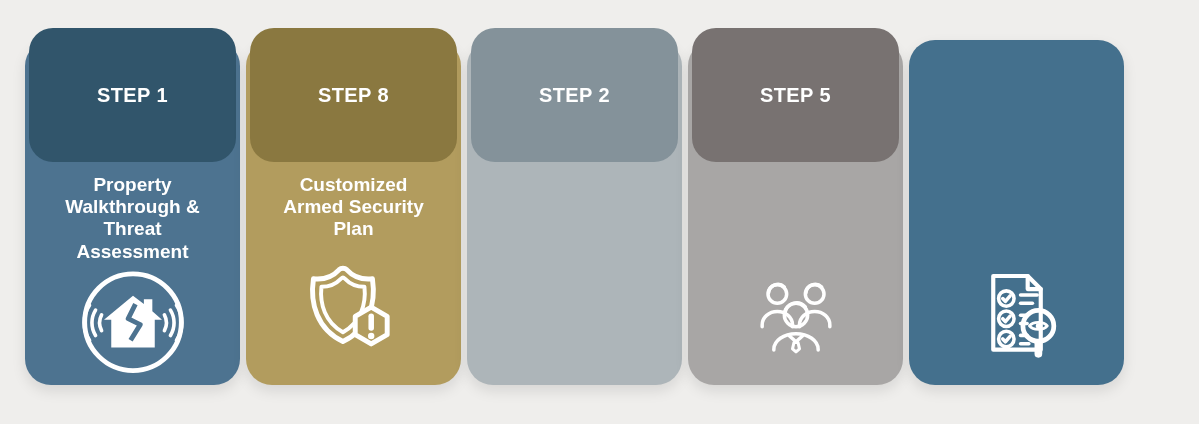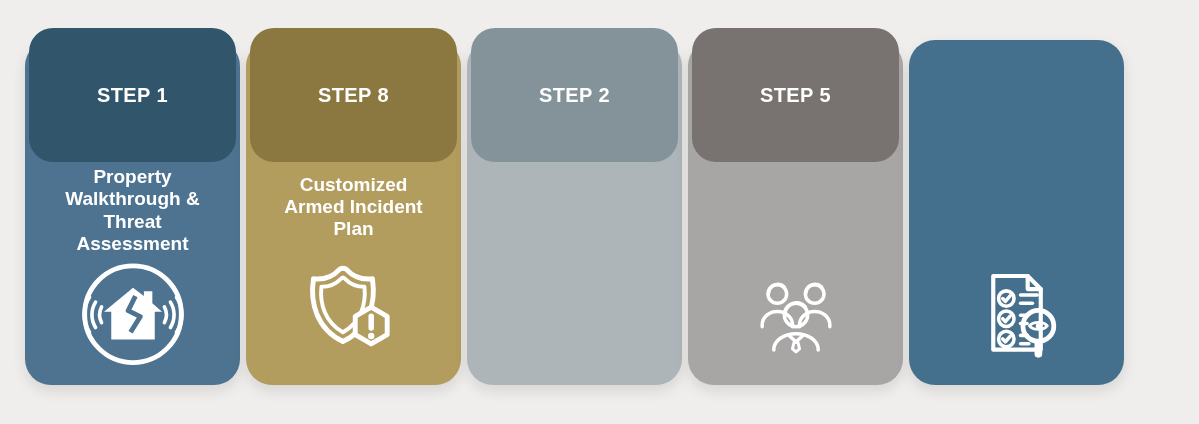--- a/index.html
+++ b/index.html
@@ -42,21 +42,20 @@
     font-size: 20px;
     font-weight: 700;
     letter-spacing: 0.4px;
   }
   .card-content {
     position: absolute;
     top: 146px; bottom: 12px; left: 5px; right: 5px;
     display: flex;
     flex-direction: column;
     align-items: center;
-    justify-content: flex-end;
   }
   .card-title {
     color: #ffffff;
     font-size: 19px;
     font-weight: 700;
     line-height: 1.17;
     text-align: center;
     white-space: pre-line;
   }
   .card-icon {
@@ -100,21 +99,21 @@
     </div>
   </div>
 
   <div class="card" style="--header-bg: #8a7840; --body-bg: #b29c5e;">
     <div class="card-body"></div>
     <div class="card-header">
       <span class="step-label">STEP 8</span>
     </div>
     <div class="card-content">
       <div class="card-title">Customized
-Armed Incident
+Armed Security
 Plan</div>
       <div class="card-icon">
         <svg width="118" height="118" viewBox="0 0 96 96">
           <path class="ic" stroke-width="4" d="M15 21 C24 22 31 19 36 13.5 C37.5 12 40.5 12 42 13.5 C47 19 54 22 63 21 C66 41 60 62 39 72 C18 62 12 41 15 21 Z"></path>
           <path class="ic" stroke-width="3.2" d="M21.5 27.5 C28 27.5 33.5 25 37.5 20.8 C38.5 19.8 39.5 19.8 40.5 20.8 C44.5 25 50 27.5 56.5 27.5 C58 41.5 53.5 56.5 39 64.5 C24.5 56.5 20 41.5 21.5 27.5 Z"></path>
           <path d="M62 44 L75 51.5 L75 66.5 L62 74 L49 66.5 L49 51.5 Z" fill="var(--body-bg)" stroke="#ffffff" stroke-width="4" stroke-linejoin="round"></path>
           <line class="ic" stroke-width="4.5" x1="62" y1="51.5" x2="62" y2="61"></line>
           <circle cx="62" cy="67.5" r="2.6" fill="#ffffff" stroke="none"></circle>
         </svg>
       </div>

